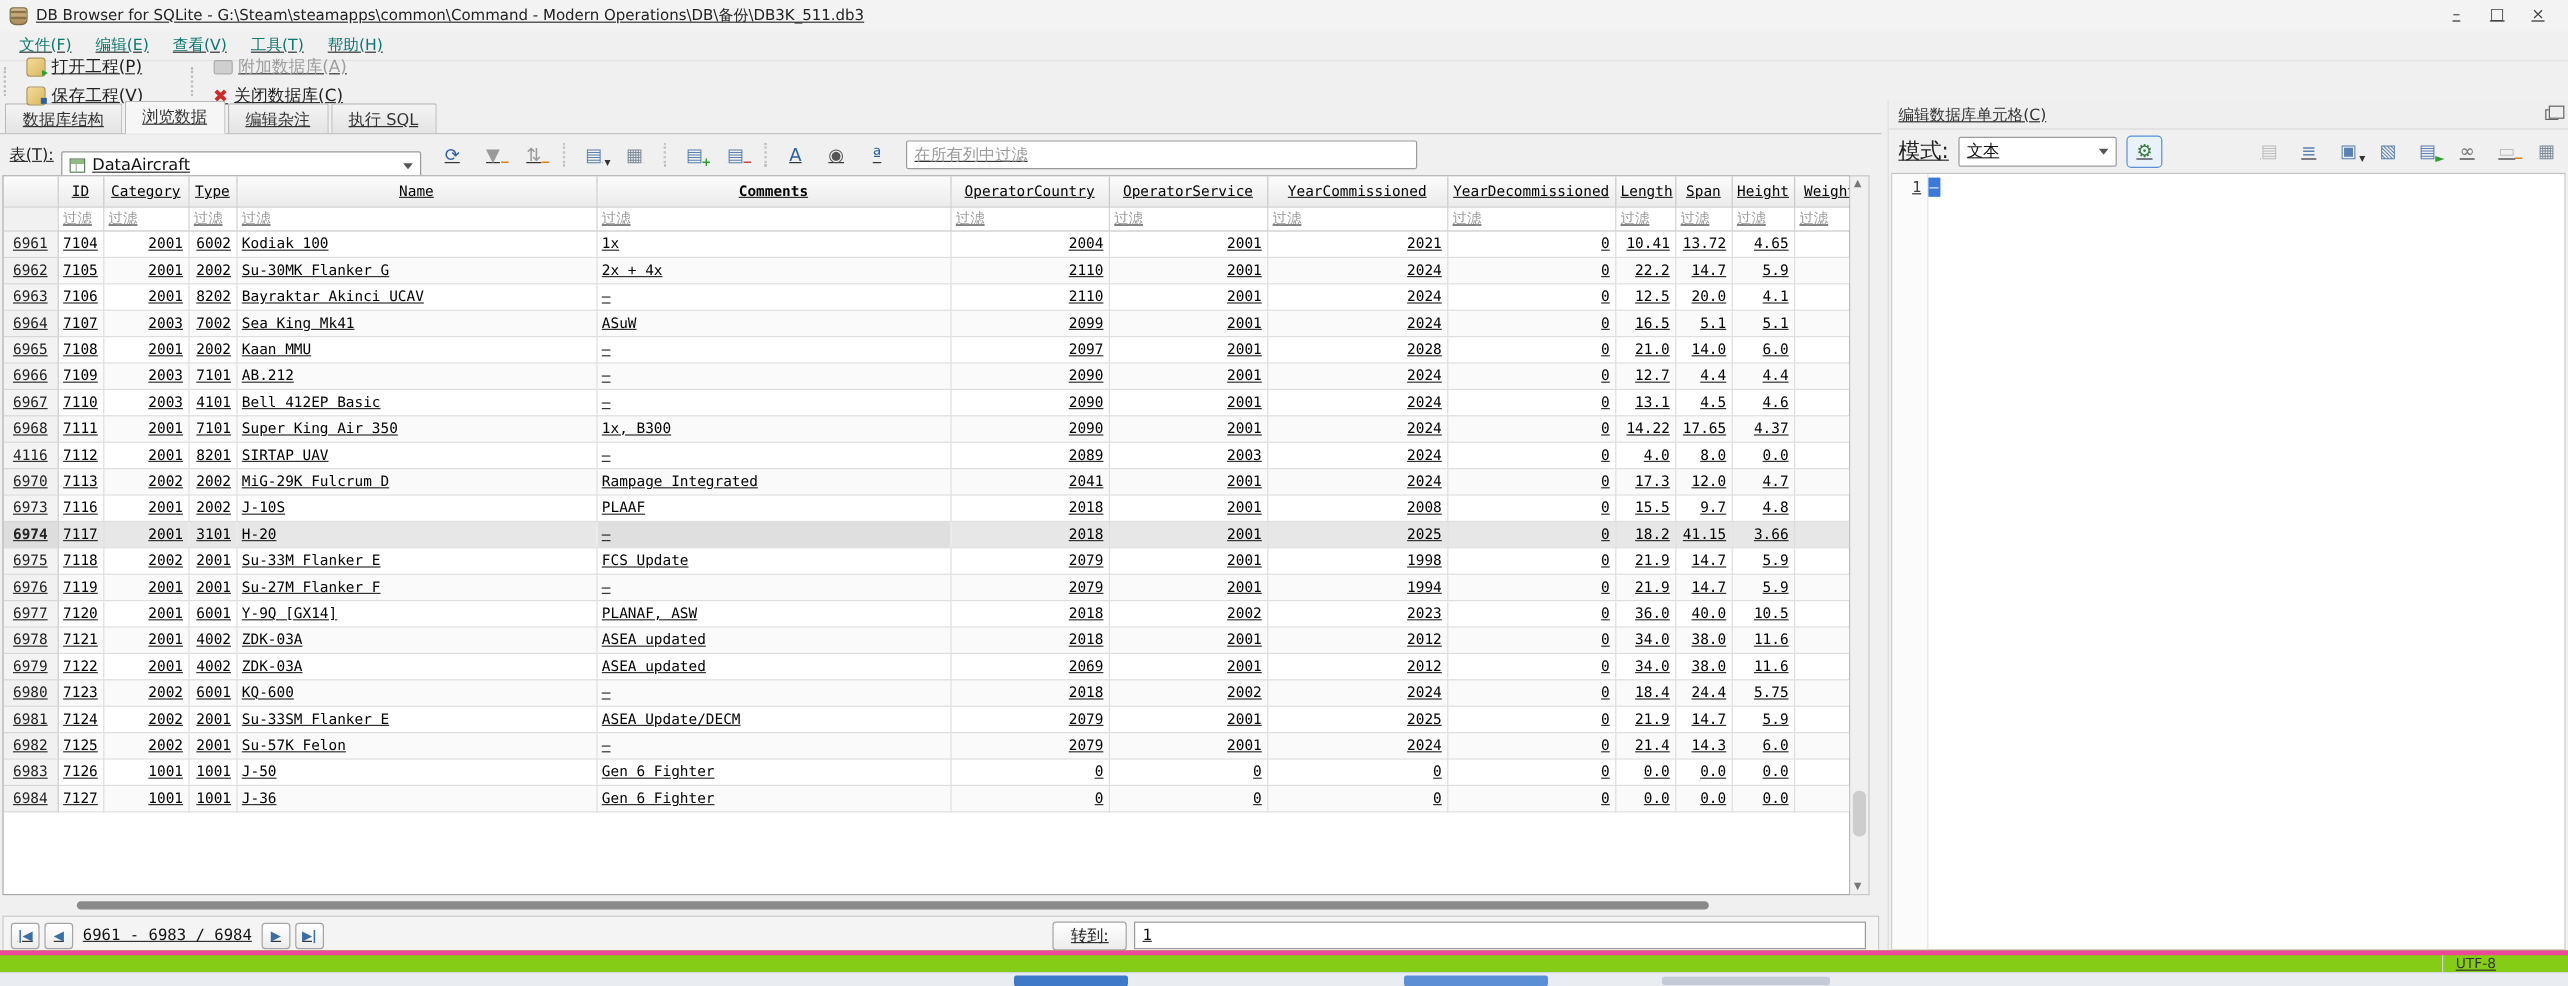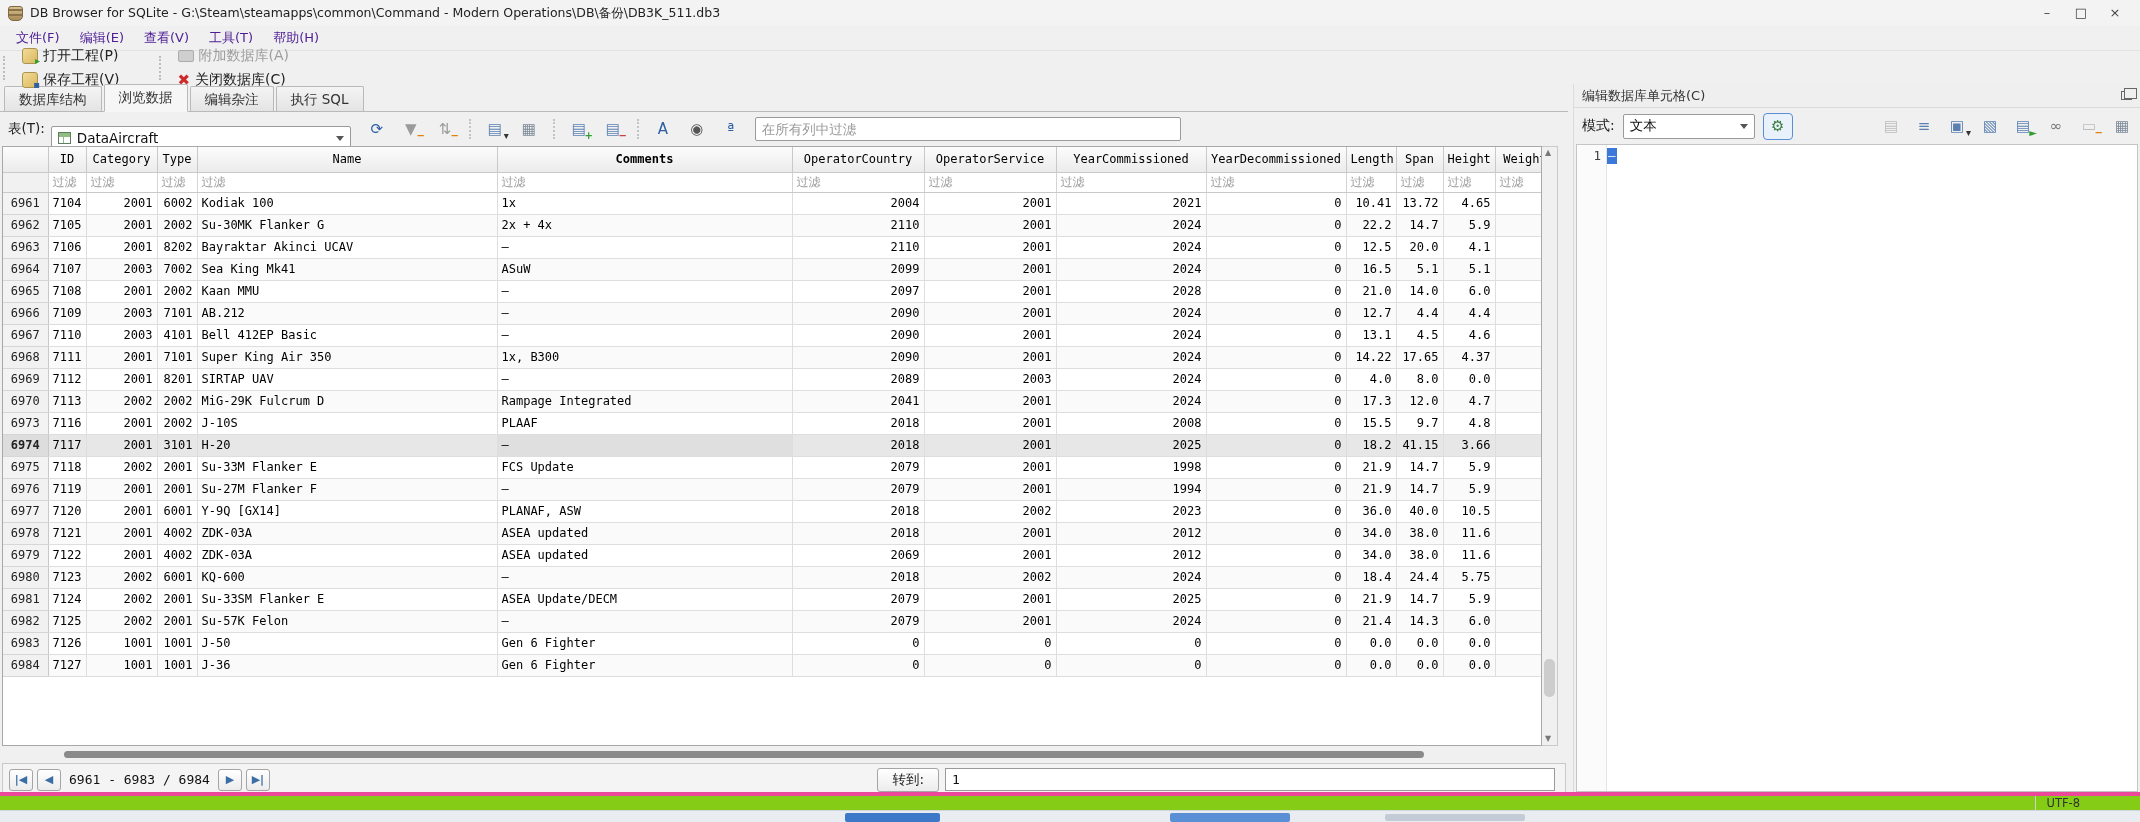--- a/index.html
+++ b/index.html
@@ -1,31 +1,31 @@
 <!DOCTYPE html>
 <html><head>
 <meta charset="utf-8">
 <style>
   * { margin:0; padding:0; box-sizing:border-box; }
   html,body { width:2140px; height:822px; overflow:hidden; }
   body { font-family:"DejaVu Sans","Liberation Sans",sans-serif; font-size:13px; color:#333; background:#f0f0f0; }
-  .window { width:2140px; height:822px; display:flex; flex-direction:column; background:#f0f0f0; }
+  .window { width:2140px; height:822px; display:flex; flex-direction:column; background:#f0f0f0;text-decoration:underline; }
 
   
   .titlebar { height:26px; background:#f3f3f3; display:flex; align-items:center; padding:0 8px; flex:0 0 auto; }
   .app-icon { width:15px; height:15px; margin-right:7px; border-radius:3px 3px 5px 5px; background:linear-gradient(#d9c08f,#a98b57); border:1px solid #7d6a43; position:relative; }
   .app-icon::before { content:""; position:absolute; left:0; right:0; top:2px; height:2px; background:#8a7348; }
   .app-icon::after  { content:""; position:absolute; left:0; right:0; top:7px; height:2px; background:#8a7348; }
   .title-text { font-size:12.5px; color:#222; white-space:nowrap; }
   .win-controls { margin-left:auto; display:flex; }
   .win-btn { width:34px; height:22px; text-align:center; line-height:22px; font-size:13px; color:#444; cursor:default; }
 
   
   .menubar { height:24px; display:flex; align-items:center; padding-left:6px; background:#f0f0f0; flex:0 0 auto; }
-  .menu-item { padding:2px 10px; color:#4c1d95; font-size:13px;text-align:center; }
+  .menu-item { padding:2px 10px; color:#0f766e; font-size:13px;text-align:center; }
 
   
   .toolbar { height:34px; display:flex; align-items:center; background:#f0f0f0; border-top:1px solid #e3e3e3; flex:0 0 auto; }
   .tb-grip { width:6px; height:24px; margin:0 3px; border-left:2px dotted #bdbdbd; }
   .tb-btn { display:flex; align-items:center; gap:5px; padding:3px 10px; margin-right:26px; font-size:14px; color:#222; }
   .tb-btn.disabled { color:#9d9d9d; }
   .proj-icon { width:16px; height:16px; background:linear-gradient(135deg,#f3dc9a,#d9b85e); border:1px solid #a9944f; border-radius:3px; position:relative; }
   .proj-icon .mini { position:absolute; right:-3px; bottom:-3px; font-size:10px; line-height:10px; }
   .gray-icon { width:16px; height:12px; background:#cfcfcf; border:1px solid #ababab; border-radius:2px; }
   .red-x { color:#cf2a2a; font-size:15px; font-weight:bold; line-height:16px; }
@@ -85,21 +85,21 @@
   .nav-range { font-family:"DejaVu Sans Mono","Liberation Mono",monospace; font-size:13px; margin:0 8px 0 4px; color:#111; }
   .goto-group { margin-left:auto; display:flex; align-items:center; gap:6px; }
   .goto-btn { padding:2px 14px; background:linear-gradient(#ffffff,#ececec); border:1px solid #a5a5a5; border-radius:3px; font-size:13.5px; color:#222; }
   .goto-input { width:610px; height:23px; border:1px solid #9a9a9a; padding:0 6px; font-size:13px; font-family:"DejaVu Sans Mono","Liberation Mono",monospace; color:#111; background:#fff; }
 
   
   .dock-title { height:24px; background:#efefef; border-bottom:1px solid #dadada; display:flex; align-items:center; padding:0 8px; font-size:13px; color:#333; flex:0 0 auto; }
   .float-ico { margin-left:auto; width:11px; height:9px; border:1px solid #666; position:relative; background:#efefef; }
   .float-ico::before { content:""; position:absolute; left:2px; top:-4px; width:11px; height:9px; border:1px solid #666; background:#efefef; }
   .dock-controls { height:36px; display:flex; align-items:center; padding:0 8px; gap:8px; flex:0 0 auto; }
-  .mode-label { font-size:14px; color:#222; }
+  .mode-label { font-size:18px; color:#222; }
   .mode-select { width:132px; height:25px; border:1px solid #9a9a9a; background:#fff; display:flex; align-items:center; padding:0 6px; border-radius:2px; }
   .mode-select .grow { flex:1; font-size:13.5px; color:#111; }
   .gear-btn { width:30px; height:27px; border:1px solid #5a8fd6; border-radius:4px; background:#e9f1fb; text-align:center; line-height:25px; font-size:15px; color:#3a7a3a; }
   .dock-icons { margin-left:auto; display:flex; align-items:center; gap:13px; }
   .editor { flex:1 1 auto; margin:0 2px; background:#fff; border:1px solid #c5c5c5; display:flex; min-height:0; }
   .gutter { width:30px; background:#fbfbfb; border-right:1px solid #e4e4e4; text-align:right; padding:3px 5px 0 0; font-family:"DejaVu Sans Mono","Liberation Mono",monospace; font-size:12.5px; color:#404040; }
   .editline { padding-top:3px; font-family:"DejaVu Sans Mono","Liberation Mono",monospace; font-size:12.5px; }
   .cursor-block { display:inline-block; min-width:9px; height:16px; background:#3c78d8; color:#eaf1fb; line-height:16px; padding:0 1px; }
   .dock-info { height:62px; background:#f0f0f0; padding:8px 10px 0 10px; position:relative; flex:0 0 auto; }
   .info-line1 { font-size:12.5px; color:#333; }
@@ -377,21 +377,21 @@
                   <td class="r">2090</td>
                   <td class="r">2001</td>
                   <td class="r">2024</td>
                   <td class="r">0</td>
                   <td class="r">14.22</td>
                   <td class="r">17.65</td>
                   <td class="r">4.37</td>
                   <td class="r"></td>
                 </tr>
                 <tr>
-                  <td class="numcell">6969</td>
+                  <td class="numcell">4116</td>
                   <td class="r">7112</td>
                   <td class="r">2001</td>
                   <td class="r">8201</td>
                   <td>SIRTAP UAV</td>
                   <td>–</td>
                   <td class="r">2089</td>
                   <td class="r">2003</td>
                   <td class="r">2024</td>
                   <td class="r">0</td>
                   <td class="r">4.0</td>

